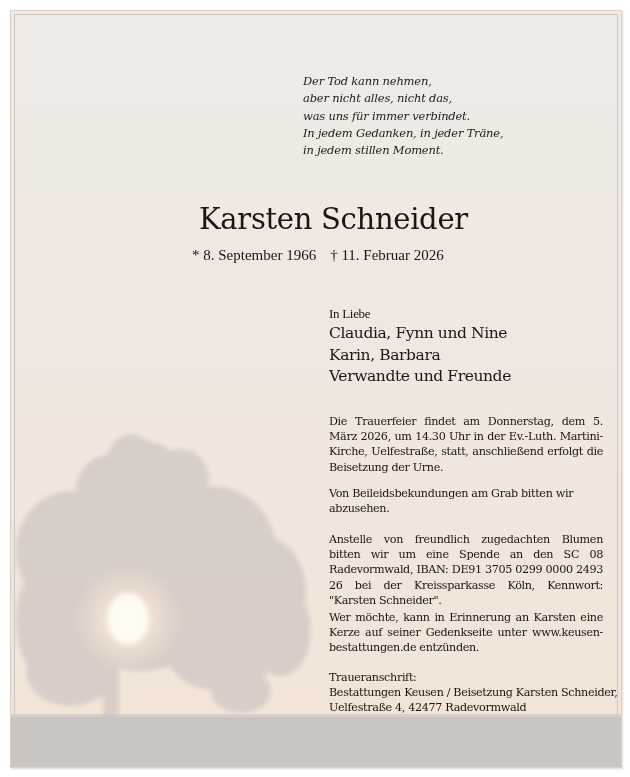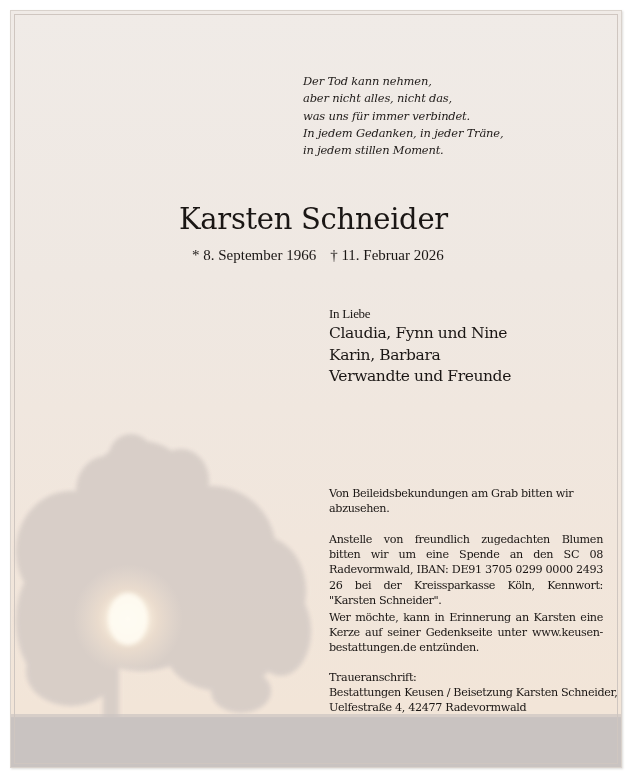--- a/index.html
+++ b/index.html
@@ -54,21 +54,21 @@
       font-family: "DejaVu Serif", serif;
       font-style: italic;
       font-size: 11.5px;
       line-height: 17.3px;
       color: #1e1a18;
       letter-spacing: -0.2px;
     }
     .poem div { white-space: nowrap; }
     .name {
       position: absolute;
-      left: 152px;
+      left: 172px;
       top: 191px;
       font-family: "DejaVu Serif", serif;
       font-size: 29px;
       letter-spacing: -0.3px;
       color: #1a1614;
       white-space: nowrap;
     }
     .dates {
       position: absolute;
       left: 165px;
@@ -179,20 +179,21 @@
 
     <div class="family">
       <div class="intro">In Liebe</div>
       <div class="names">
         <div>Claudia, Fynn und Nine</div>
         <div>Karin, Barbara</div>
         <div>Verwandte und Freunde</div>
       </div>
     </div>
 
+    <div class="body-text p1">Die Trauerfeier findet am Donnerstag, dem 5. März 2026, um 14.30 Uhr in der Ev.-Luth. Martini-Kirche, Uelfestraße, statt, anschließend erfolgt die Beisetzung der Urne.</div>
     <div class="body-text p2 left">Von Beileidsbekundungen am Grab bitten wir abzusehen.</div>
     <div class="body-text p3">Anstelle von freundlich zugedachten Blumen bitten wir um eine Spende an den SC 08 Radevormwald, IBAN: DE91 3705 0299 0000 2493 26 bei der Kreissparkasse Köln, Kennwort: "Karsten Schneider".</div>
     <div class="body-text p4">Wer möchte, kann in Erinnerung an Karsten eine Kerze auf seiner Gedenkseite unter www.keusen-bestattungen.de entzünden.</div>
     <div class="body-text p5 left">
       <div>Traueranschrift:</div>
       <div>Bestattungen Keusen / Beisetzung Karsten Schneider,</div>
       <div>Uelfestraße 4, 42477 Radevormwald</div>
     </div>
 
   </div>

